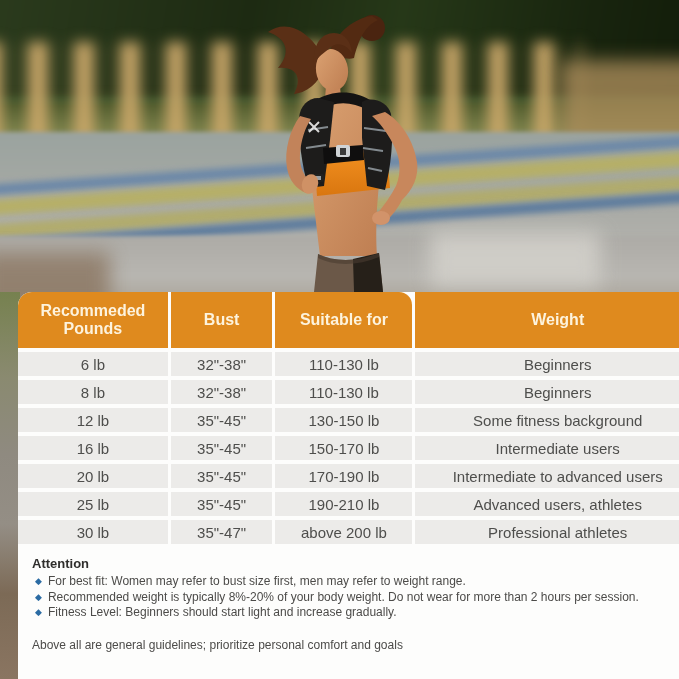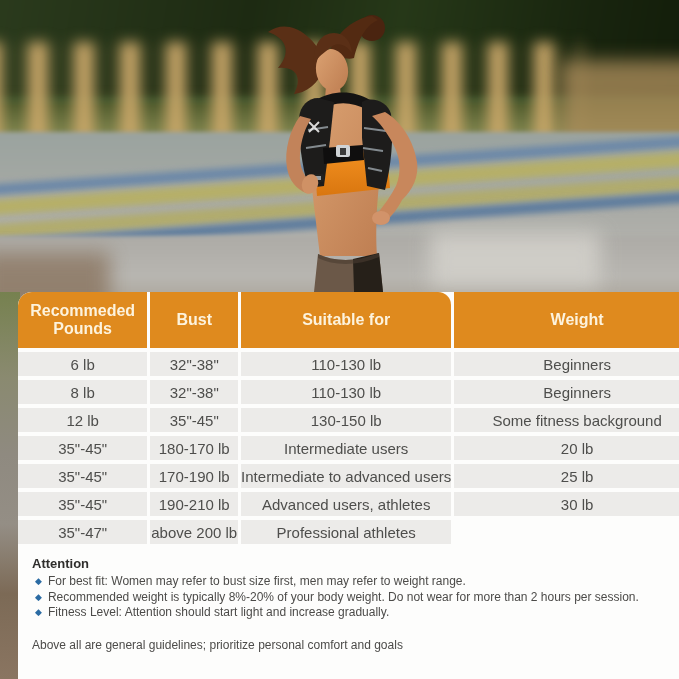--- a/index.html
+++ b/index.html
@@ -156,22 +156,23 @@
       <div class="td">8 lb</div>
       <div class="td">32"-38"</div>
       <div class="td">110-130 lb</div>
       <div class="td">Beginners</div>
 
       <div class="td">12 lb</div>
       <div class="td">35"-45"</div>
       <div class="td">130-150 lb</div>
       <div class="td">Some fitness background</div>
 
-      <div class="td">35"-45"</div>
-      <div class="td">180-170 lb</div>
+      <div class="td">16 lb</div>
+      <div class="td">35"-45"</div>
+      <div class="td">150-170 lb</div>
       <div class="td">Intermediate users</div>
 
       <div class="td">20 lb</div>
       <div class="td">35"-45"</div>
       <div class="td">170-190 lb</div>
       <div class="td">Intermediate to advanced users</div>
 
       <div class="td">25 lb</div>
       <div class="td">35"-45"</div>
       <div class="td">190-210 lb</div>
@@ -188,18 +189,18 @@
       <div class="attn-line">
         <span class="diamond">◆</span>
         <span>For best fit: Women may refer to bust size first, men may refer to weight range.</span>
       </div>
       <div class="attn-line">
         <span class="diamond">◆</span>
         <span>Recommended weight is typically 8%-20% of your body weight. Do not wear for more than 2 hours per session.</span>
       </div>
       <div class="attn-line">
         <span class="diamond">◆</span>
-        <span>Fitness Level: Attention should start light and increase gradually.</span>
+        <span>Fitness Level: Beginners should start light and increase gradually.</span>
       </div>
       <div class="attn-footer">Above all are general guidelines; prioritize personal comfort and goals</div>
     </div>
   </div>
 </div>
 
 </body></html>

